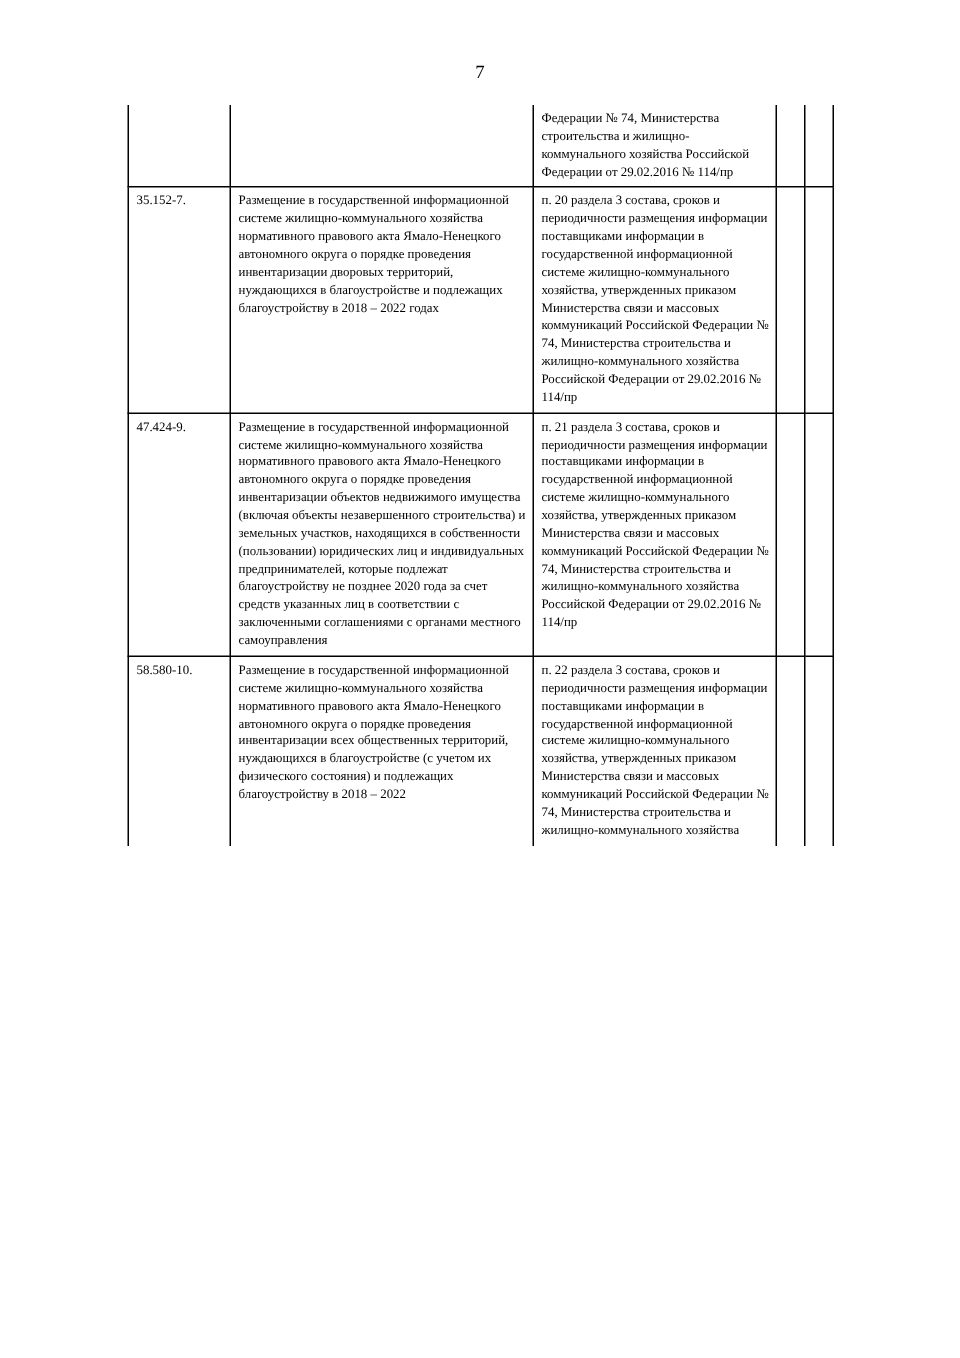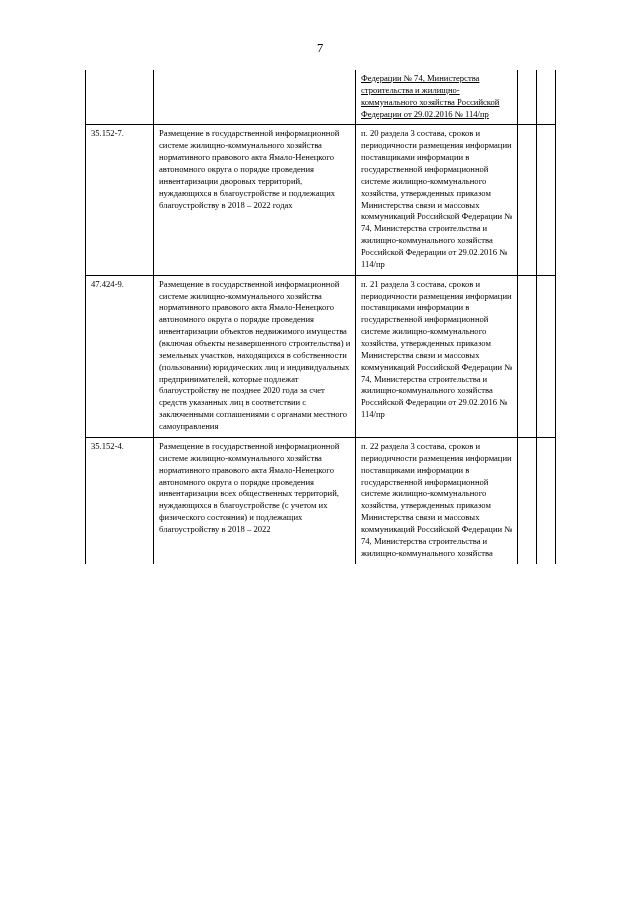--- a/index.html
+++ b/index.html
@@ -52,21 +52,20 @@
   col.c-x1 { width: 19px; }
   col.c-x2 { width: 19px; }
   .cell-code {
     white-space: nowrap;
   }
   .cell-empty {
     padding: 0;
   }
   .cont-row td {
     border-top: none;
-    text-decoration: underline;
   }
   .tail-row td {
     border-bottom: none;
   }
 </style>
 </head>
 <body>
 
 <div class="page">
 
@@ -96,21 +95,21 @@
         <td class="cell-empty"></td>
       </tr>
       <tr>
         <td class="cell-code">47.424-9.</td>
         <td>Размещение в государственной информационной системе жилищно-коммунального хозяйства нормативного правового акта Ямало-Ненецкого автономного округа о порядке проведения инвентаризации объектов недвижимого имущества (включая объекты незавершенного строительства) и земельных участков, находящихся в собственности (пользовании) юридических лиц и индивидуальных предпринимателей, которые подлежат благоустройству не позднее 2020 года за счет средств указанных лиц в соответствии с заключенными соглашениями с органами местного самоуправления</td>
         <td>п. 21 раздела 3 состава, сроков и периодичности размещения информации поставщиками информации в государственной информационной системе жилищно-коммунального хозяйства, утвержденных приказом Министерства связи и массовых коммуникаций Российской Федерации № 74, Министерства строительства и жилищно-коммунального хозяйства Российской Федерации от 29.02.2016 № 114/пр</td>
         <td class="cell-empty"></td>
         <td class="cell-empty"></td>
       </tr>
       <tr class="tail-row">
-        <td class="cell-code">35.152-4.</td>
+        <td class="cell-code">58.580-10.</td>
         <td>Размещение в государственной информационной системе жилищно-коммунального хозяйства нормативного правового акта Ямало-Ненецкого автономного округа о порядке проведения инвентаризации всех общественных территорий, нуждающихся в благоустройстве (с учетом их физического состояния) и подлежащих благоустройству в 2018 – 2022</td>
         <td>п. 22 раздела 3 состава, сроков и периодичности размещения информации поставщиками информации в государственной информационной системе жилищно-коммунального хозяйства, утвержденных приказом Министерства связи и массовых коммуникаций Российской Федерации № 74, Министерства строительства и жилищно-коммунального хозяйства</td>
         <td class="cell-empty"></td>
         <td class="cell-empty"></td>
       </tr>
     </tbody>
   </table>
 
 </div>
 

